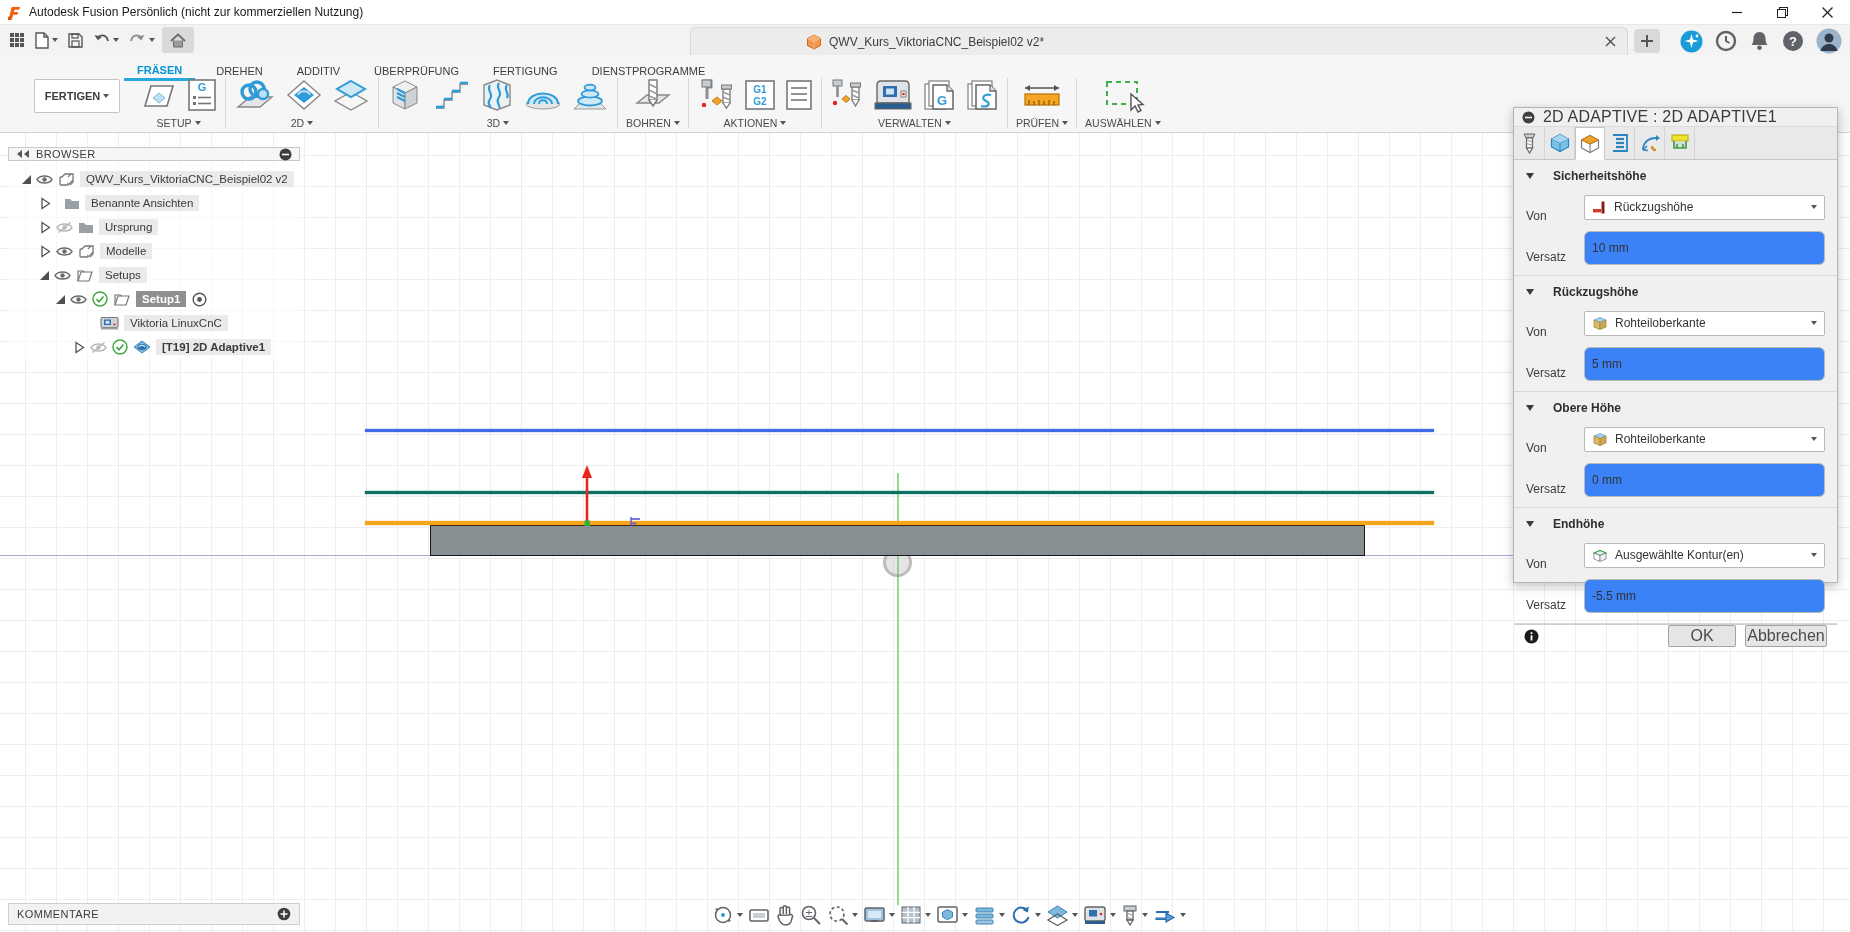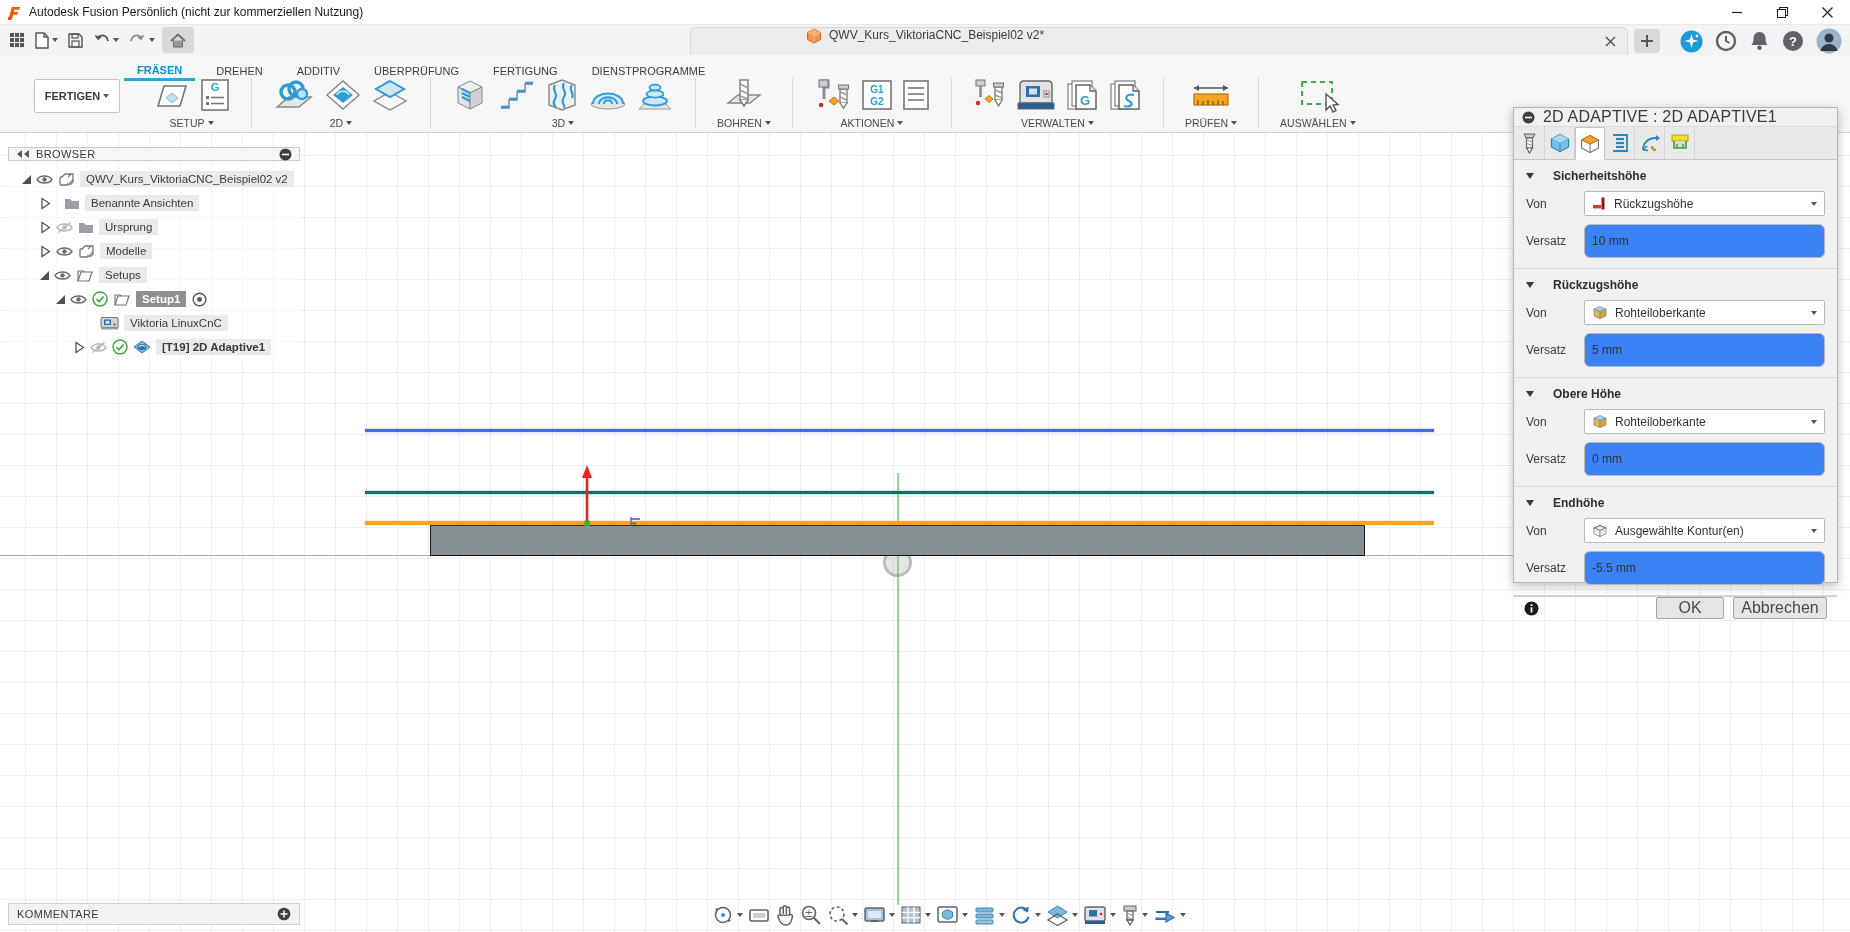--- a/index.html
+++ b/index.html
@@ -15,32 +15,32 @@
   .winctl { position:absolute; right:0; top:0; height:25px; display:flex; }
   .winbtn { width:45px; height:25px; display:flex; align-items:center; justify-content:center; }
 
   
   .topbar { position:absolute; left:0; top:25px; width:1850px; height:30px; background:#f3f3f3; }
   .qat { position:absolute; left:6px; top:0; height:30px; display:flex; align-items:center; gap:4px; }
   .qbtn { height:26px; display:flex; align-items:center; justify-content:center; padding:0 3px; border-radius:3px; }
   .qbtn svg { display:block; }
   .home-active { background:#d9d9d9; padding:0 8px; }
   .caret { width:0; height:0; border-left:3.5px solid transparent; border-right:3.5px solid transparent; border-top:4px solid #555; display:inline-block; margin-left:3px;}
-  .doctab { position:absolute; left:690px; top:2px; width:938px; height:28px; background:#ececec; border:1px solid #d8d8d8; border-bottom:none; border-radius:6px 6px 0 0; display:flex; padding-left:115px; }
+  .doctab { position:absolute; left:690px; top:2px; width:938px; height:28px; background:#ececec; border:1px solid #d8d8d8; border-bottom:none; border-radius:6px 6px 0 0; display:flex; align-items:center; padding-left:115px; }
   .doctab .dlabel { font-size:12px; color:#3c3c3c; margin-left:7px; }
   .tabclose { position:absolute; right:10px; top:6px; }
   .newtab { position:absolute; left:1634px; top:4px; width:26px; height:24px; background:#d9d9d9; border-radius:4px; display:flex; align-items:center; justify-content:center; }
   .topicons { position:absolute; right:8px; top:2px; height:28px; display:flex; align-items:center; gap:12px; }
 
   
   .ribbonwrap { position:absolute; left:0; top:55px; width:1850px; height:78px; background:#f6f6f6; border-bottom:1px solid #d2d2d2; }
   .rtabs { position:absolute; left:124px; top:6px; height:20px; display:flex; gap:8px; }
   .rtab { padding:0 13px; font-size:11px; color:#3d3d3d; display:flex; align-items:center; height:20px; }
   .rtab.active { color:#0696d7; border-bottom:3px solid #29a8e0; font-weight:bold; }
-  .rbody { position:absolute; left:0; top:20px; width:1608px; height:58px; display:flex; align-items:flex-start;gap:13px; }
+  .rbody { position:absolute; left:0; top:20px; width:1608px; height:58px; display:flex; align-items:flex-start; }
   .fertigen { margin:4px 12px 0 34px; width:86px; height:34px; background:#fff; border:1px solid #c5c5c5; border-radius:2px; display:flex; align-items:center; justify-content:center; font-size:11px; font-weight:bold; color:#3c3c3c; }
   .rgroup { display:flex; flex-direction:column; align-items:center; padding:0 8px; }
   .ricons { height:40px; display:flex; align-items:center; gap:9px; }
   .ricon { display:flex; align-items:center; justify-content:center; }
   .rlabel { height:16px; font-size:10.5px; color:#4a4a4a; display:flex; align-items:center; }
   .vdiv { width:1px; height:50px; background:#d8d8d8; margin-top:3px; }
 
   
   .canvas { position:absolute; left:0; top:133px; width:1850px; height:799px; background-color:#ffffff;
             background-image:linear-gradient(#eeeeee 1px,transparent 1px),linear-gradient(90deg,#eeeeee 1px,transparent 1px);
@@ -76,21 +76,21 @@
   .dhead .dtitle { font-size:16px; color:#3a3a3a; margin-left:8px; letter-spacing:.2px; }
   .dtabs { height:33px; background:#e9e9e9; border-bottom:1px solid #c6c6c6; display:flex; align-items:flex-end; padding-left:1px; }
   .dtab { width:30px; height:32px; display:flex; align-items:center; justify-content:center; border-right:1px solid #d4d4d4; }
   .dtab.active { background:#ffffff; border:1px solid #c6c6c6; border-bottom:1px solid #fff; margin-bottom:-1px; height:33px; }
   .dsection { padding:9px 12px 10px 12px; border-bottom:1px solid #d8d8d8; }
   .dsection:last-of-type { border-bottom:none; }
   .dsechead { display:flex; align-items:center; gap:19px; }
   .dsechead .dsectitle { font-size:12px; font-weight:bold; color:#2e2e2e; }
   .tri-down { width:0; height:0; border-left:4.5px solid transparent; border-right:4.5px solid transparent; border-top:6px solid #3a3a3a; }
   .drow { display:grid; grid-template-columns:58px 1fr; align-items:center; margin-top:8px; }
-  .drow .dlab { font-size:12px; color:#3c3c3c; }
+  .drow .dlab { font-size:12px; color:#3c3c3c;margin-top:18px; }
   .dropdown { height:25px; background:#fff; border:1px solid #b9b9b9; border-radius:2px; display:flex; align-items:center; padding:0 7px; }
   .dropdown .dval { font-size:12px; color:#333; margin-left:7px; flex:1; }
   .dinput { height:25px; width:100%; background:#3b82f6; border:1px solid #b9b9b9; border-radius:6px; font-size:12px; color:#333; padding:16px 7px; font-family:"Liberation Sans",sans-serif; }
   .dfoot { margin-top:auto; border-top:1px solid #cecece; height:32px; display:flex; align-items:center; padding:0 10px; gap:9px; }
   .dbtn { height:22px; background:#e5e5e5; border:1px solid #a3a3a3; border-radius:2px; font-size:16px; color:#4a4a4a; display:flex; align-items:center; justify-content:center; }
 </style>
 </head>
 <body>
 
 <div class="app">
@@ -980,19 +980,19 @@
     <div class="dfoot">
       <svg width="15" height="15" viewBox="0 0 15 15">
           <circle cx="7.5" cy="7.5" r="7" fill="#1a1a1a"></circle>
           <rect x="6.6" y="6.3" width="1.8" height="5.2" fill="#fff"></rect>
           <rect x="6.6" y="3.2" width="1.8" height="1.8" fill="#fff"></rect>
         </svg>
       <div style="flex:1"></div>
       <div class="dbtn" style="width:68px">
           <span>OK</span>
         </div>
-      <div class="dbtn" style="width:94px">
+      <div class="dbtn" style="width:82px">
           <span>Abbrechen</span>
         </div>
     </div>
   </div>
 
 </div>
 
 </body></html>

